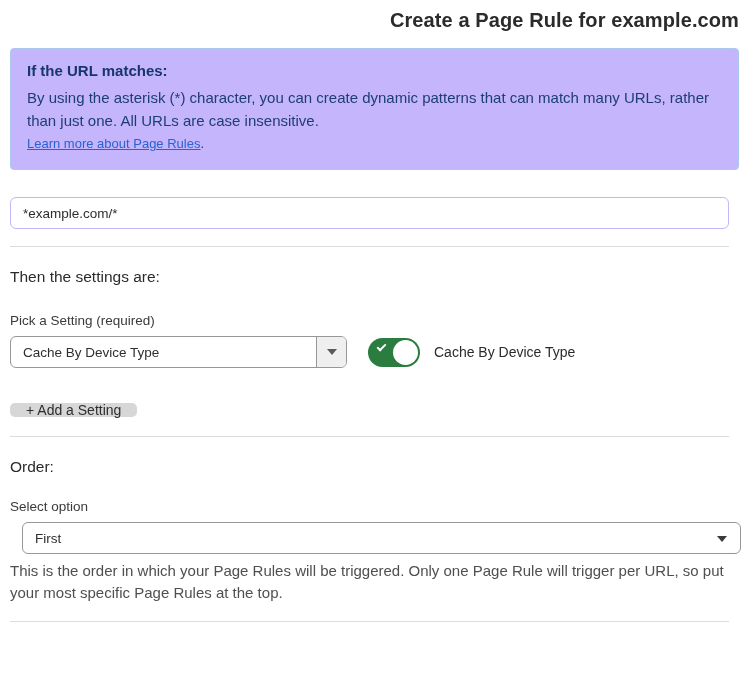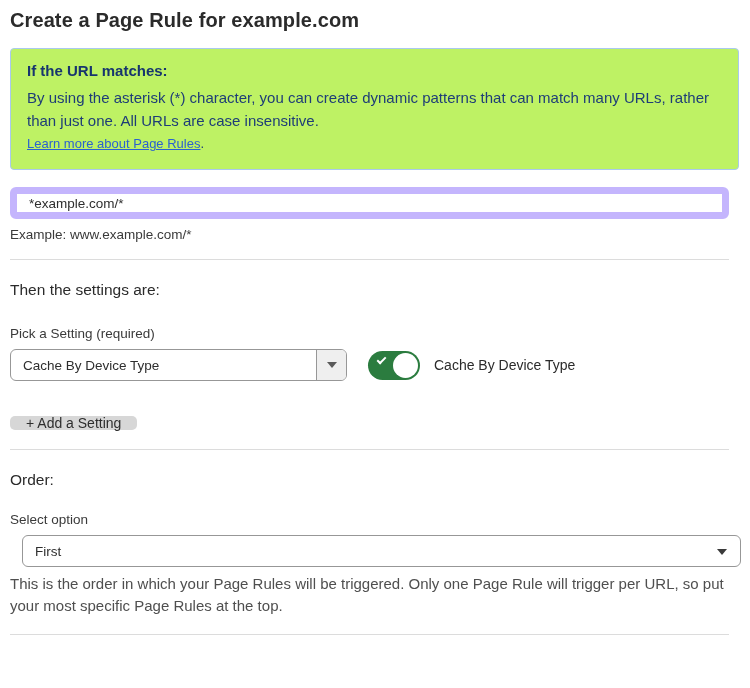--- a/index.html
+++ b/index.html
@@ -10,28 +10,29 @@
     color: #303030;
   }
   .page { padding: 9px 11px 20px 10px; width: 750px; }
 
   .page-title {
     font-size: 20px;
     font-weight: bold;
     color: #2b2b2b;
     letter-spacing: 0.1px;
     margin-bottom: 16px;
+    text-align: right;
   }
 
   .info-box {
-    background: #bef264;
+    background: #c4b5fd;
     border: 1px solid #a9c9ee;
     border-radius: 4px;
     padding: 13px 16px 14px 16px;
-    margin-bottom: 17px;
+    margin-bottom: 27px;
   }
   .info-heading {
     font-size: 15px;
     font-weight: bold;
     color: #17356e;
     margin-bottom: 7px;
   }
   .info-body {
     font-size: 15px;
     line-height: 23px;
@@ -46,21 +47,21 @@
 
   .field-label {
     font-size: 13.5px;
     color: #3a3a3a;
     margin-bottom: 8px;
   }
 
   .text-input {
     width: 719px;
     height: 32px;
-    border: 7px solid #c4b5fd;
+    border: 1px solid #c4b5fd;
     border-radius: 6px;
     padding: 0 12px;
     font-size: 13.5px;
     font-family: "Liberation Sans", "DejaVu Sans", sans-serif;
     color: #2e2e2e;
     background: #ffffff;
     outline: none;
   }
 
   .hint-text {
@@ -218,21 +219,20 @@
 
   <div class="info-box">
     <div class="info-heading">If the URL matches:</div>
     <div class="info-body">By using the asterisk (*) character, you can create dynamic patterns that can match many URLs, rather than just one. All URLs are case insensitive.</div>
     <div class="info-link-row">
       <a class="info-link">Learn more about Page Rules</a><span>.</span>
     </div>
   </div>
 
   <input class="text-input" type="text" value="*example.com/*" style="">
-  <div class="hint-text">Example: www.example.com/*</div>
 
   <hr class="divider">
 
   <div class="section-heading">Then the settings are:</div>
 
   <div class="field-label mt-label-gap">Pick a Setting (required)</div>
 
   <div class="picker-row">
     <div class="select-box setting-select">
       <div class="select-value">Cache By Device Type</div>

